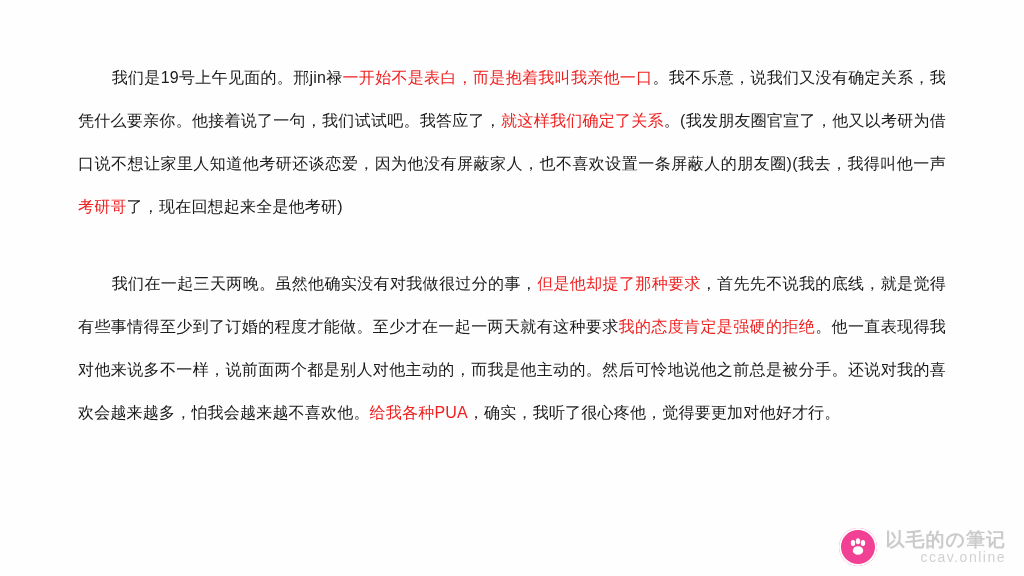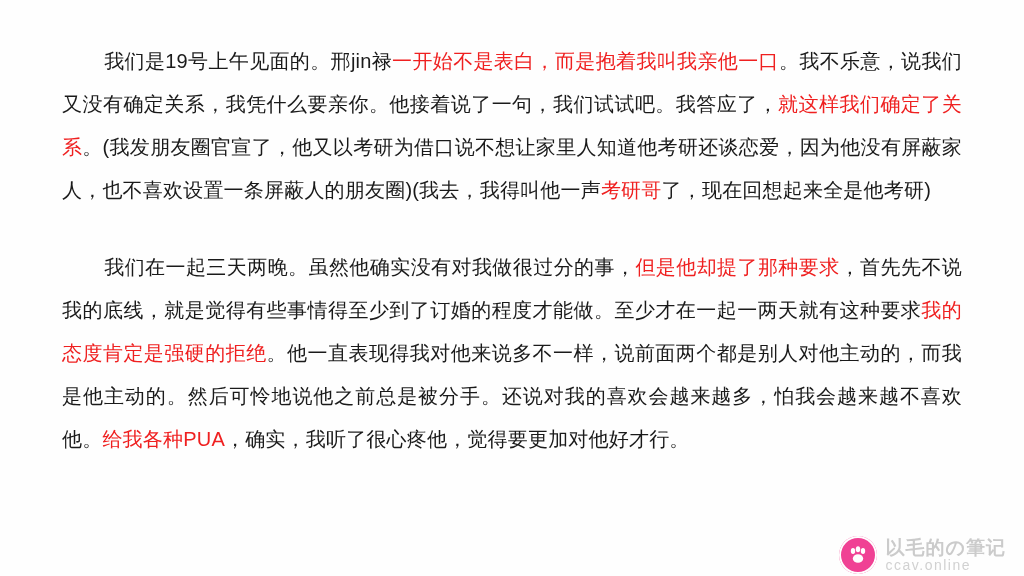--- a/index.html
+++ b/index.html
@@ -17,50 +17,51 @@
   .page {
     position: absolute;
     left: 0; top: 0;
     width: 1024px;
     height: 576px;
     background: #fefefe;
     box-sizing: border-box;
     padding: 40px 62px 0 62px;
   }
   .para {
-    font-size: 20px;
+    font-size: 16px;
     line-height: 43px;
     color: #1a1a1a;
     text-align: justify;
     text-justify: inter-ideograph;
     letter-spacing: 0.2px;
-    margin: 0;
+    margin: 16px;
   }
   .para + .para {
     margin-top: 34px;
   }
   .indent {
     display: inline-block;
     width: 2.1em;
   }
   .hl {
     color: #ef2020;
   }
   .blk {
     color: #1a1a1a;
   }
   
   .watermark {
     position: absolute;
     right: 18px;
-    bottom: 2px;
+    bottom: 10px;
     display: flex;
     align-items: center;
     gap: 9px;
     opacity: 0.95;
+    text-align: right;
   }
   .wm-badge {
     width: 38px;
     height: 38px;
     border-radius: 50%;
     background: #f0378f;
     display: flex;
     align-items: center;
     justify-content: center;
     box-shadow: 0 0 0 2px #ffffff inset;

